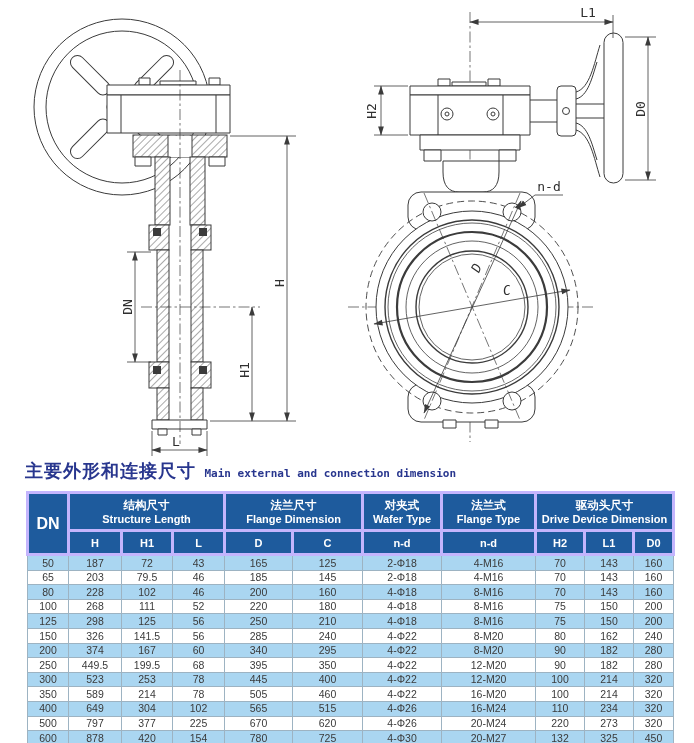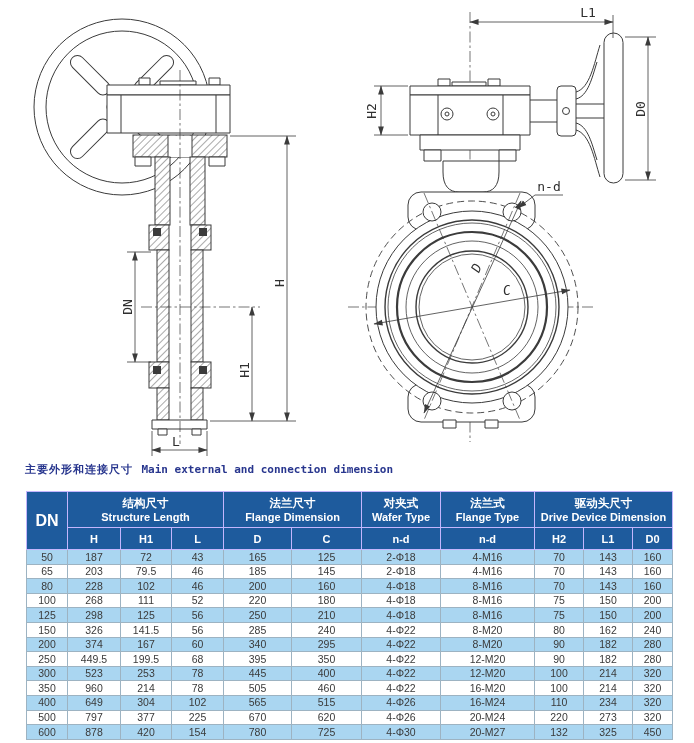--- a/index.html
+++ b/index.html
@@ -19,27 +19,27 @@
   .arr2{marker-start:url(#arr);marker-end:url(#arr);}
   .arrE{marker-end:url(#arr);}
   .c2{fill:none;stroke:#3b3b3b;stroke-width:.8;}
   .c3{fill:none;stroke:#3b3b3b;stroke-width:2.2;}
   .c4{fill:none;stroke:#3b3b3b;stroke-width:1.4;}
   text.tl{font:13px "DejaVu Sans Mono",monospace;fill:#2f2f2f;}
   text.tli{font:italic 13px "DejaVu Sans Mono",monospace;fill:#2f2f2f;}
 
   
   .title{position:absolute;left:25px;top:459px;white-space:nowrap;}
-  .t-zh{font-weight:bold;font-size:11px;color:#28368e;letter-spacing:1px;}
+  .t-zh{font-weight:bold;font-size:18px;color:#28368e;letter-spacing:1px;}
   .t-en{font:bold 11px "DejaVu Sans Mono",monospace;color:#28368e;margin-left:4px;margin-top:24px;}
 
   
   table.spec{position:absolute;left:26px;top:491px;width:646px;border-collapse:collapse;
              table-layout:fixed;border:1px solid #5f7284;}
-  .spec th{background:#1e5b9d;color:#fff;border:1px solid #c4b5fd;font-weight:bold;
+  .spec th{background:#1e5b9d;color:#fff;border:3px solid #c4b5fd;font-weight:bold;
            padding:1px 0;vertical-align:middle;}
   .spec tr.grp th{height:33px;}
   .spec tr.sub th{height:19px;font-size:11px;}
   .spec .zh{font-size:11.5px;display:block;line-height:1.3;}
   .spec .en{font-size:11px;display:block;line-height:1.15;}
   .spec td{border:1px solid #9db3c2;text-align:center;font-size:10.5px;height:13.6px;
            padding:0;color:#3a3a3a;background:#fff;line-height:1;}
   .spec tr.alt td{background:#aad6f1;}
 </style>
 </head>
@@ -378,21 +378,21 @@
           <td>445</td>
           <td>400</td>
           <td>4-Φ22</td>
           <td>12-M20</td>
           <td>100</td>
           <td>214</td>
           <td>320</td>
         </tr>
         <tr>
           <td>350</td>
-          <td>960</td>
+          <td>589</td>
           <td>214</td>
           <td>78</td>
           <td>505</td>
           <td>460</td>
           <td>4-Φ22</td>
           <td>16-M20</td>
           <td>100</td>
           <td>214</td>
           <td>320</td>
         </tr>

